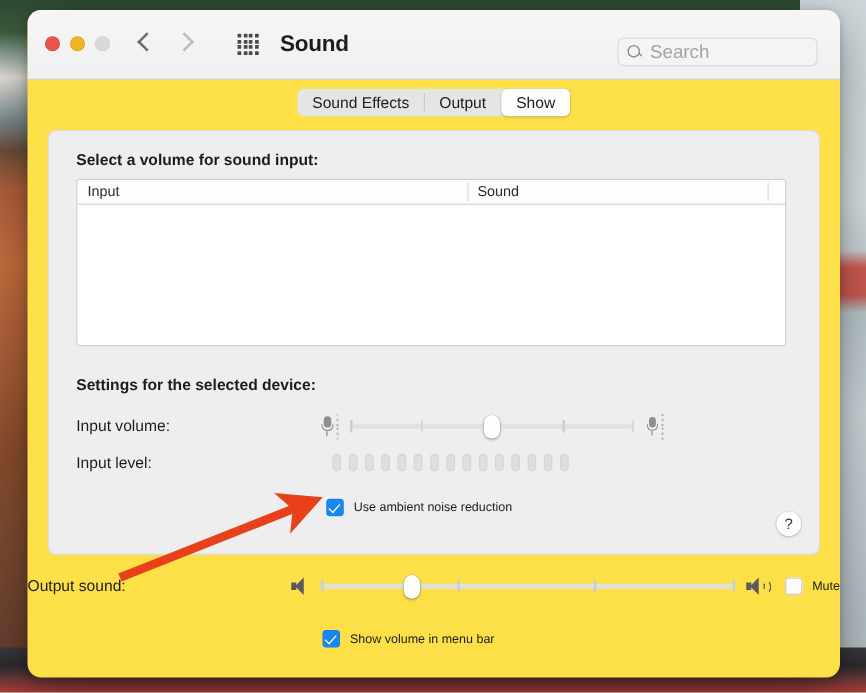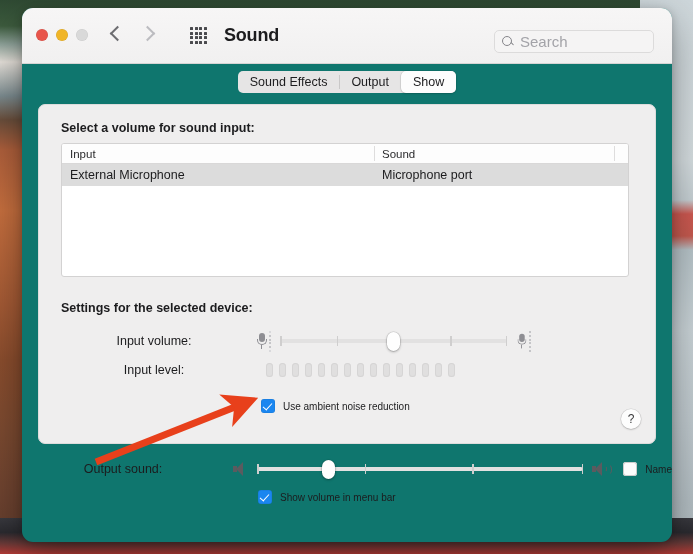--- a/index.html
+++ b/index.html
@@ -48,21 +48,21 @@
     background: linear-gradient(to bottom, #3a3a40, #2b2b30 40%, #6a3a38 70%, #b43b36 100%);
   }
 
   
   .window {
     position: absolute;
     left: 22px;
     top: 8px;
     width: 650px;
     height: 534px;
-    background: #0f766e;
+    background: #fde047;
     border-radius: 11px;
     box-shadow: 0 14px 44px rgba(0,0,0,0.38), 0 2px 8px rgba(0,0,0,0.22);
     overflow: hidden;
   }
 
   
   .titlebar {
     position: relative;
     height: 56px;
     background: linear-gradient(to bottom, #f7f6f6, #f1f0f0);
@@ -291,21 +291,21 @@
   .ctl-row {
     position: absolute;
     display: flex;
     align-items: center;
   }
   .row-input-volume { left: 22px; top: 226px; width: 470px; }
   .row-input-level  { left: 22px; top: 258px; width: 470px; }
 
   .ctl-label {
     width: 195px;
-    text-align: center;
+    text-align: left;
     font-size: 12.5px;
     color: #1c1c1e;
     padding-right: 9px;
   }
 
   
   .mic {
     position: relative;
     width: 11px; height: 17px;
     flex: none;
@@ -491,21 +491,21 @@
   .wave.w1 { left: 11px; top: 4px;  width: 4px;  height: 6px; }
   .wave.w2 { left: 12px; top: 1.5px; width: 8px; height: 11px; }
 
   .out-slider { width: 200px; margin: 0 9px; }
 
   .cb-mute { margin-left: 16px; display: flex; align-items: center; }
 
   .cb-showvol {
     display: flex;
     align-items: center;
-    margin-top: 12px;
+    margin-top: 26px;
     margin-left: 236px;
   }
 
   
   .arrow-svg {
     position: absolute;
     left: 80px; top: 380px;
     width: 180px; height: 90px;
     pointer-events: none;
     z-index: 50;
@@ -571,24 +571,20 @@
 
     <div class="panel">
 
       <div class="section-label label-device">Select a volume for sound input:</div>
 
       <div class="table">
         <div class="thead">
           <div class="th th-name">Input</div>
           <div class="th th-type">Sound</div>
           <div class="th th-extra"></div>
-        </div>
-        <div class="trow selected">
-          <div class="td-name">External Microphone</div>
-          <div class="td-type">Microphone port</div>
         </div>
       </div>
 
       <div class="section-label label-settings">Settings for the selected device:</div>
 
       <div class="ctl-row row-input-volume">
         <div class="ctl-label">Input volume:</div>
 
         <div class="mic">
           <div class="cap"></div>
@@ -679,21 +675,21 @@
 
         <div class="spk">
           <div class="body"></div>
             <div class="cone"></div>
           <div class="wave w1"></div>
             <div class="wave w2"></div>
         </div>
 
         <div class="cb-mute">
           <div class="checkbox off"></div>
-          <div class="cb-label">Name</div>
+          <div class="cb-label">Mute</div>
         </div>
       </div>
 
       <div class="cb-showvol">
         <div class="checkbox on"></div>
         <div class="cb-label">Show volume in menu bar</div>
       </div>
     </div>
 
   </div>

